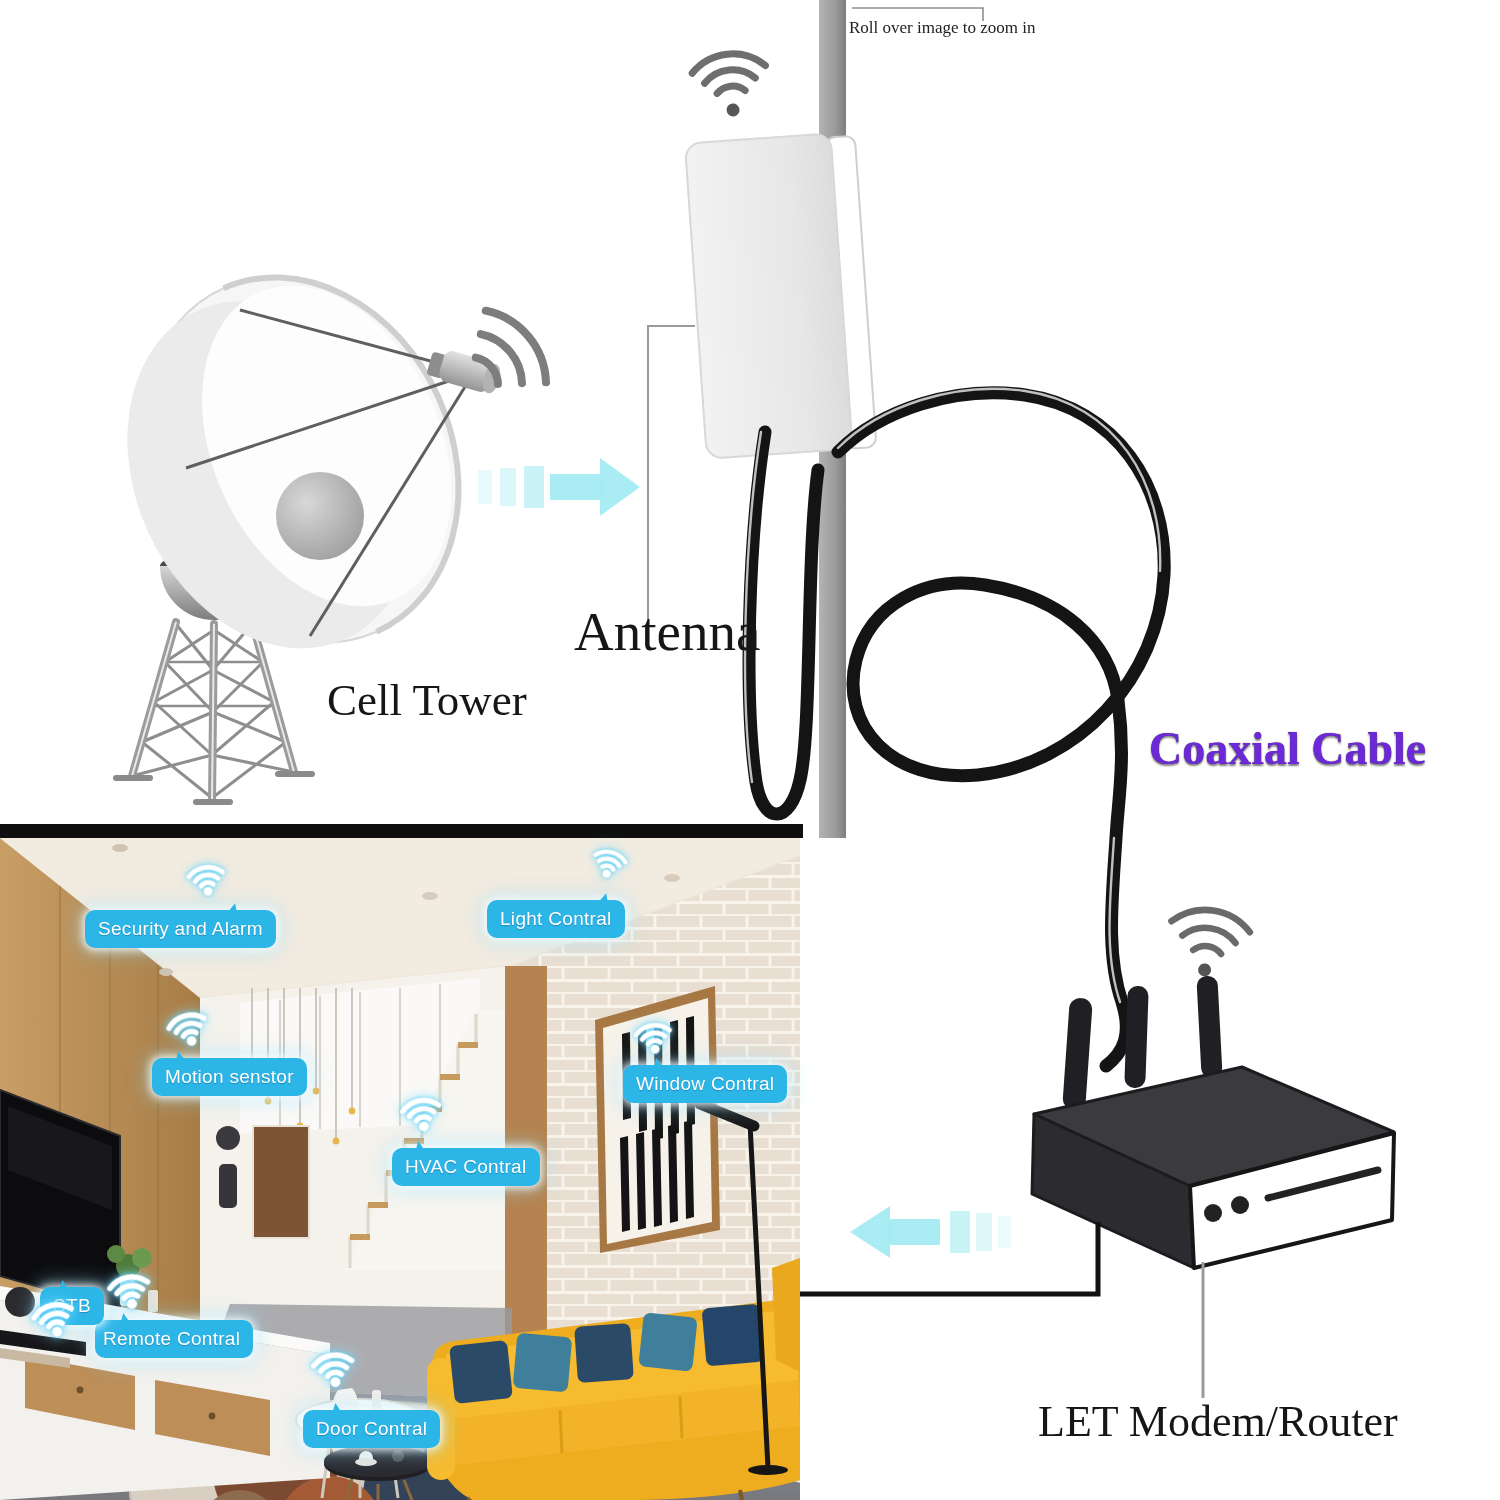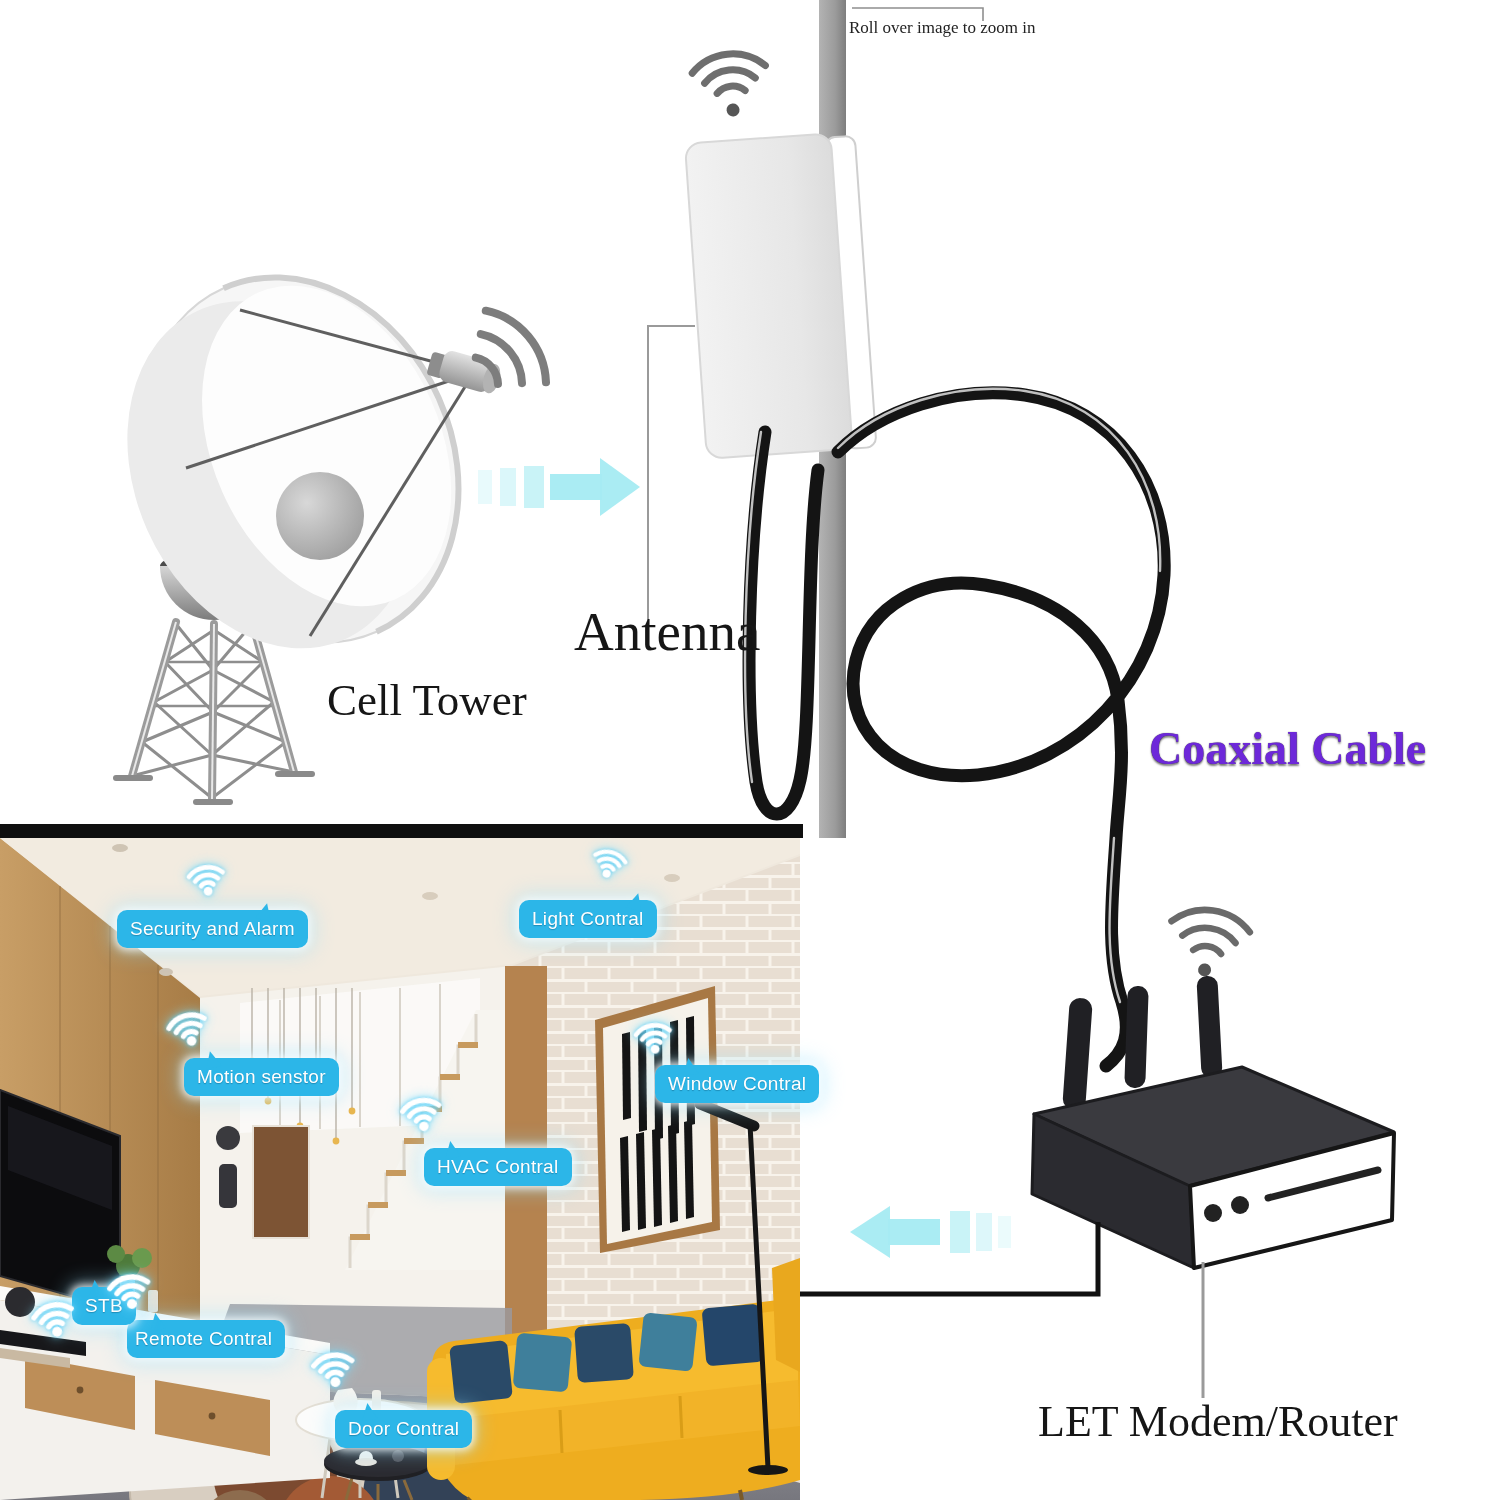--- a/index.html
+++ b/index.html
@@ -15,21 +15,21 @@
   #coax-label{left:1149px;top:722px;font-size:46px;font-weight:bold;color:#6d28d9;
               text-shadow:0 2px 2px rgba(0,0,0,.5),0 0 1px #4a4a4a;}
   #modem-label{left:1038px;top:1396px;font-size:44px;}
   
   #photo{left:0;top:838px;width:800px;height:662px;overflow:hidden;background:#efe8dd;}
   
   .badge{position:absolute;display:inline-flex;align-items:center;justify-content:center;
          padding:8px 13px;border-radius:10px;background:#2cb6e8;color:#fff;font-size:19px;
          letter-spacing:.3px;white-space:nowrap;
          box-shadow:0 0 8px 2px rgba(255,255,255,.85),0 0 20px 5px rgba(140,225,255,.45);
-         text-shadow:0 1px 1px rgba(0,60,90,.35);margin-left:32px;}
+         text-shadow:0 1px 1px rgba(0,60,90,.35);}
   .badge::after{content:"";position:absolute;top:-15px;width:0;height:0;
          border:8px solid transparent;border-bottom:17px solid #2cb6e8;}
   .b-security{left:85px;top:910px;} .b-security::after{left:74%;transform:rotate(14deg);}
   .b-light{left:487px;top:900px;}   .b-light::after{left:80%;transform:rotate(16deg);}
   .b-motion{left:152px;top:1058px;align-items:flex-end;} .b-motion::after{left:12%;transform:rotate(-14deg);}
   .b-hvac{left:392px;top:1148px;justify-content:flex-end;}   .b-hvac::after{left:13%;transform:rotate(-10deg);}
   .b-window{left:623px;top:1065px;} .b-window::after{left:16%;transform:rotate(-8deg);}
   .b-remote{left:95px;top:1320px;padding-left:8px;}  .b-remote::after{left:13%;transform:rotate(-10deg);}
   .b-stb{left:40px;top:1287px;}     .b-stb::after{left:24%;transform:rotate(-5deg);}
   .b-door{left:303px;top:1410px;justify-content:flex-end;}   .b-door::after{left:18%;transform:rotate(-8deg);}

